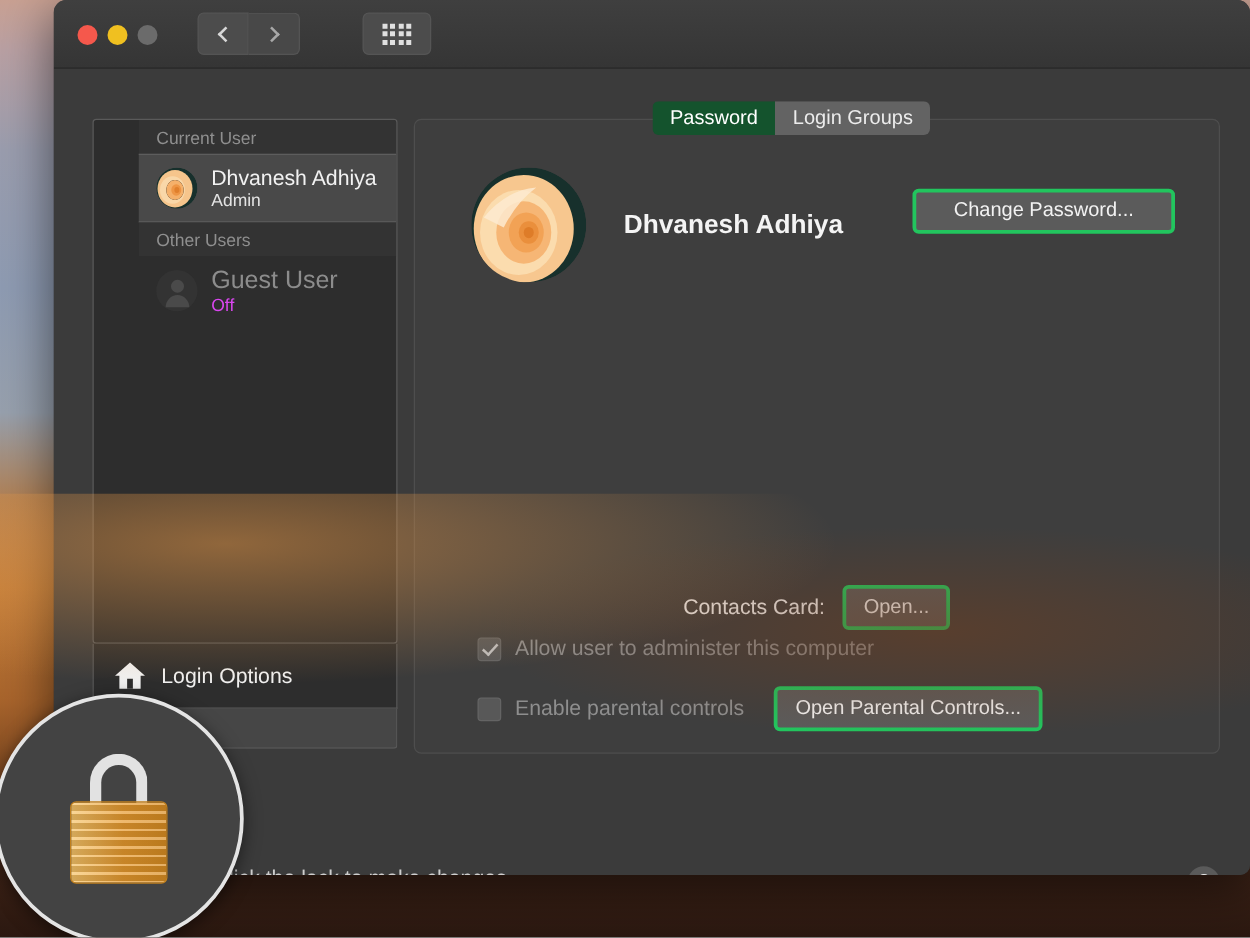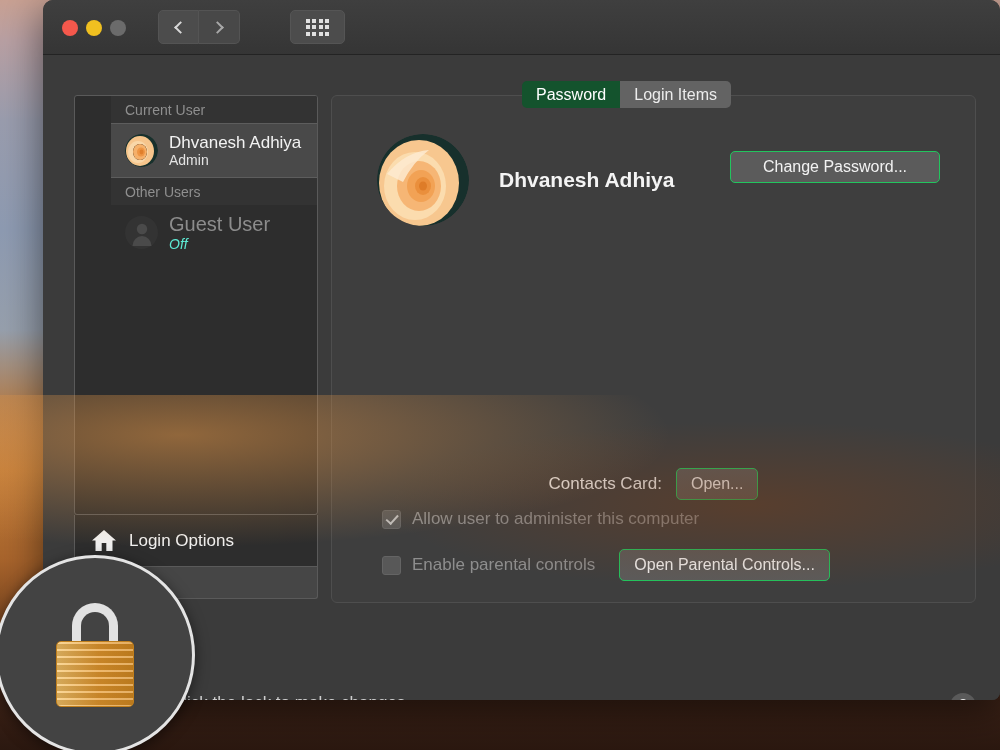--- a/index.html
+++ b/index.html
@@ -155,21 +155,21 @@
     border-bottom: 1px solid #5d5d5d;
   }
   .avatar-sm {
     width: 33px; height: 33px; border-radius: 50%;
     flex: 0 0 auto; overflow: hidden;
   }
   .urtext { display: flex; flex-direction: column; justify-content: center; line-height: 1.15; }
   .uname { font-size: 17px; color: #f2f2f2; }
   .urole { font-size: 14px; color: #e3e3e3; }
   .userrow.dim .uname { color: #8c8c8c; font-size: 20px; }
-  .userrow.dim .urole { color: #5eead4; font-style: italic; }
+  .userrow.dim .urole { color: #d946ef; }
 
   .guest-av {
     width: 33px; height: 33px; border-radius: 50%;
     background: #333; flex: 0 0 auto;
     display: flex; align-items: center; justify-content: center;
   }
 
   .loginopt {
     position: absolute;
     left: 31px; top: 460px;
@@ -228,21 +228,21 @@
     width: 92px; height: 92px; border-radius: 50%;
     overflow: hidden; flex: 0 0 auto;
   }
   .bigname {
     margin-left: 30px;
     font-size: 21px; font-weight: bold; color: #f4f4f4;
   }
 
   .btn {
     background: #5b5b5b;
-    border: 1px solid #22c55e;
+    border: 3px solid #22c55e;
     border-radius: 5px;
     color: #f2f2f2;
     font-family: "Liberation Sans", sans-serif;
     font-size: 16px;
     padding: 6px 14px;
     cursor: default;
   }
   .changepw { position: absolute; right: 35px; top: 55px; width: 210px; }
 
   .contacts-row {
@@ -451,21 +451,21 @@
 
         <div class="check-row r2">
           <span class="chk"></span>
           <span class="check-label">Enable parental controls</span>
           <button class="btn parentalbtn">Open Parental Controls...</button>
         </div>
       </div>
 
       <div class="segmented">
         <div class="seg active">Password</div>
-        <div class="seg idle">Login Items</div>
+        <div class="seg idle">Login Groups</div>
       </div>
 
       <div class="footer-text">Click the lock to make changes.</div>
 
       <div class="helpbtn">?</div>
     </div>
   </div>
 
   <div id="magnifier">
     <span class="padlock">

